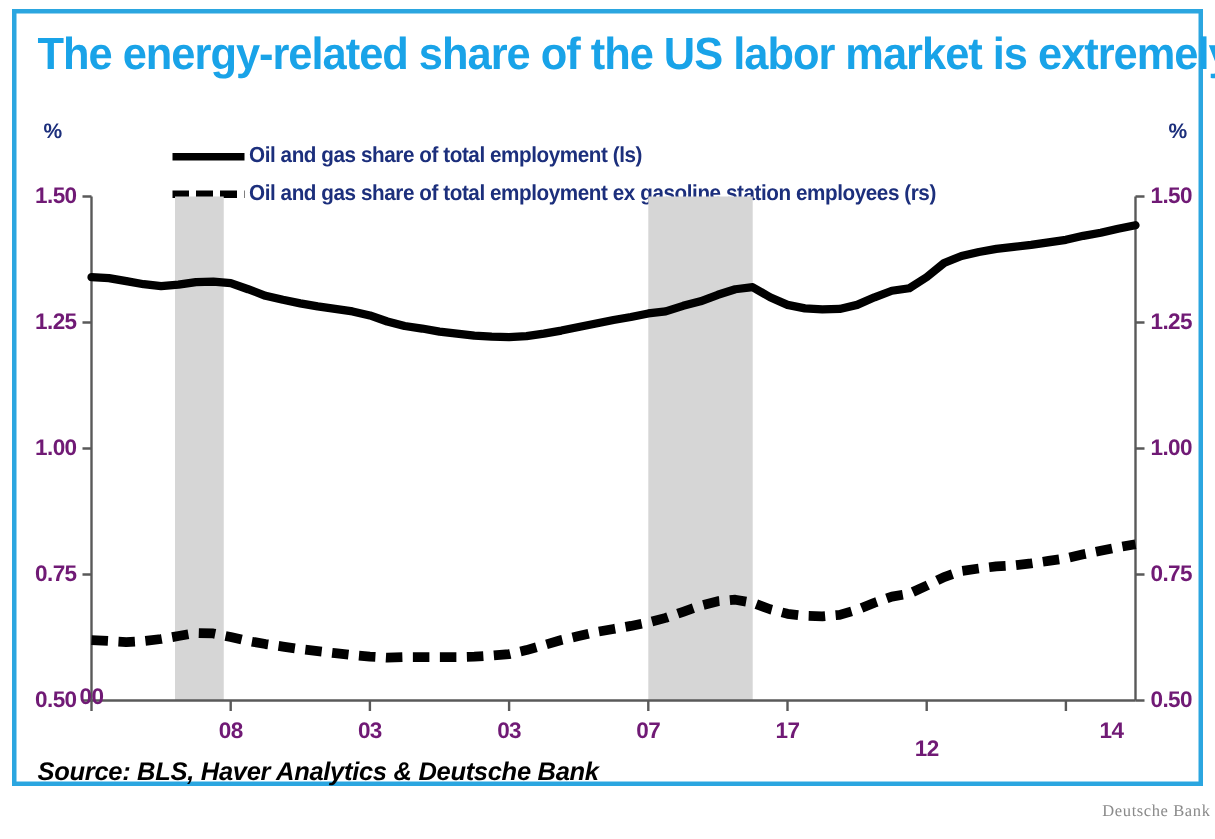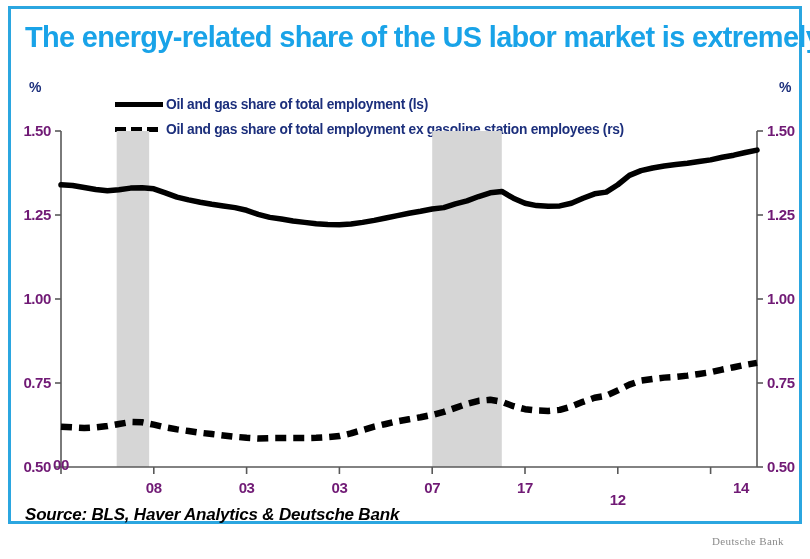--- a/index.html
+++ b/index.html
@@ -103,21 +103,21 @@
     left:14px;top:496px;
     color:#000000;
     font-size:17px;
     font-style:italic;
     font-weight:bold;
     letter-spacing:-0.2px;
     white-space:nowrap;
   }
   #footer-brand{
     position:absolute;
-    right:26px;top:535px;
+    right:3px;top:535px;
     color:#8a8a8a;
     font-size:11px;
     font-family:"Liberation Serif", serif;
     letter-spacing:0.4px;
   }
 </style>
 </head>
 <body>
 
 <div id="frame">

